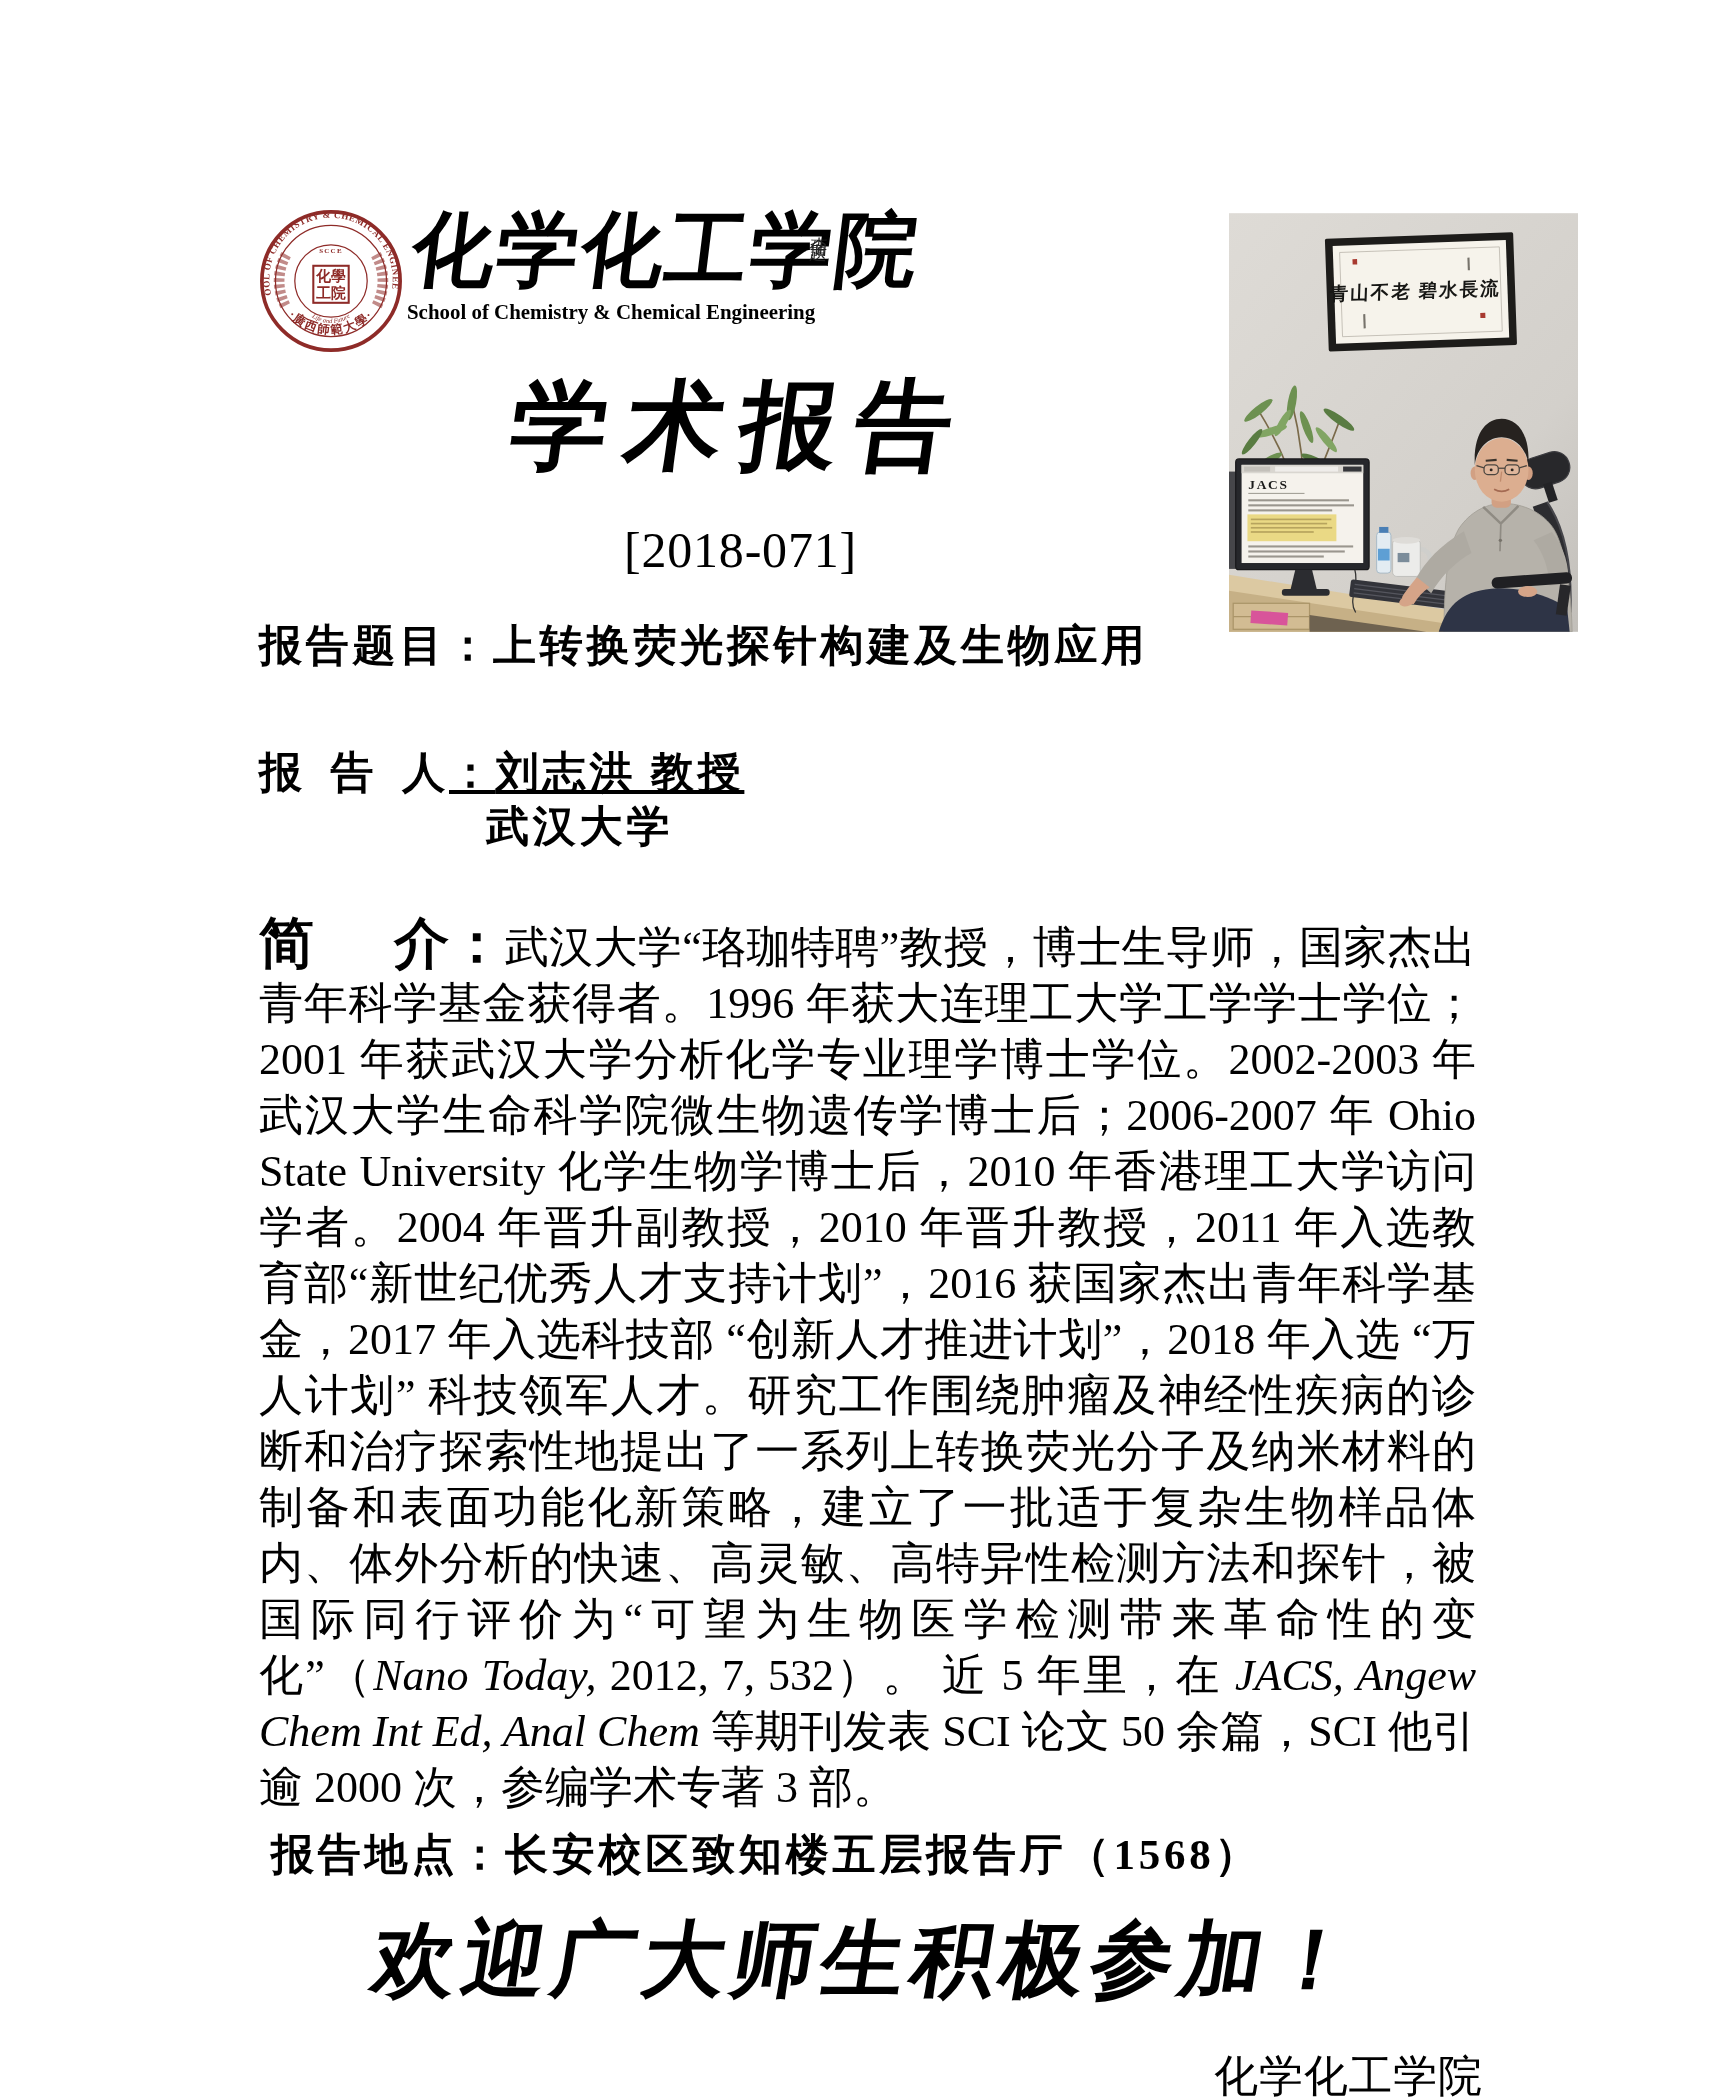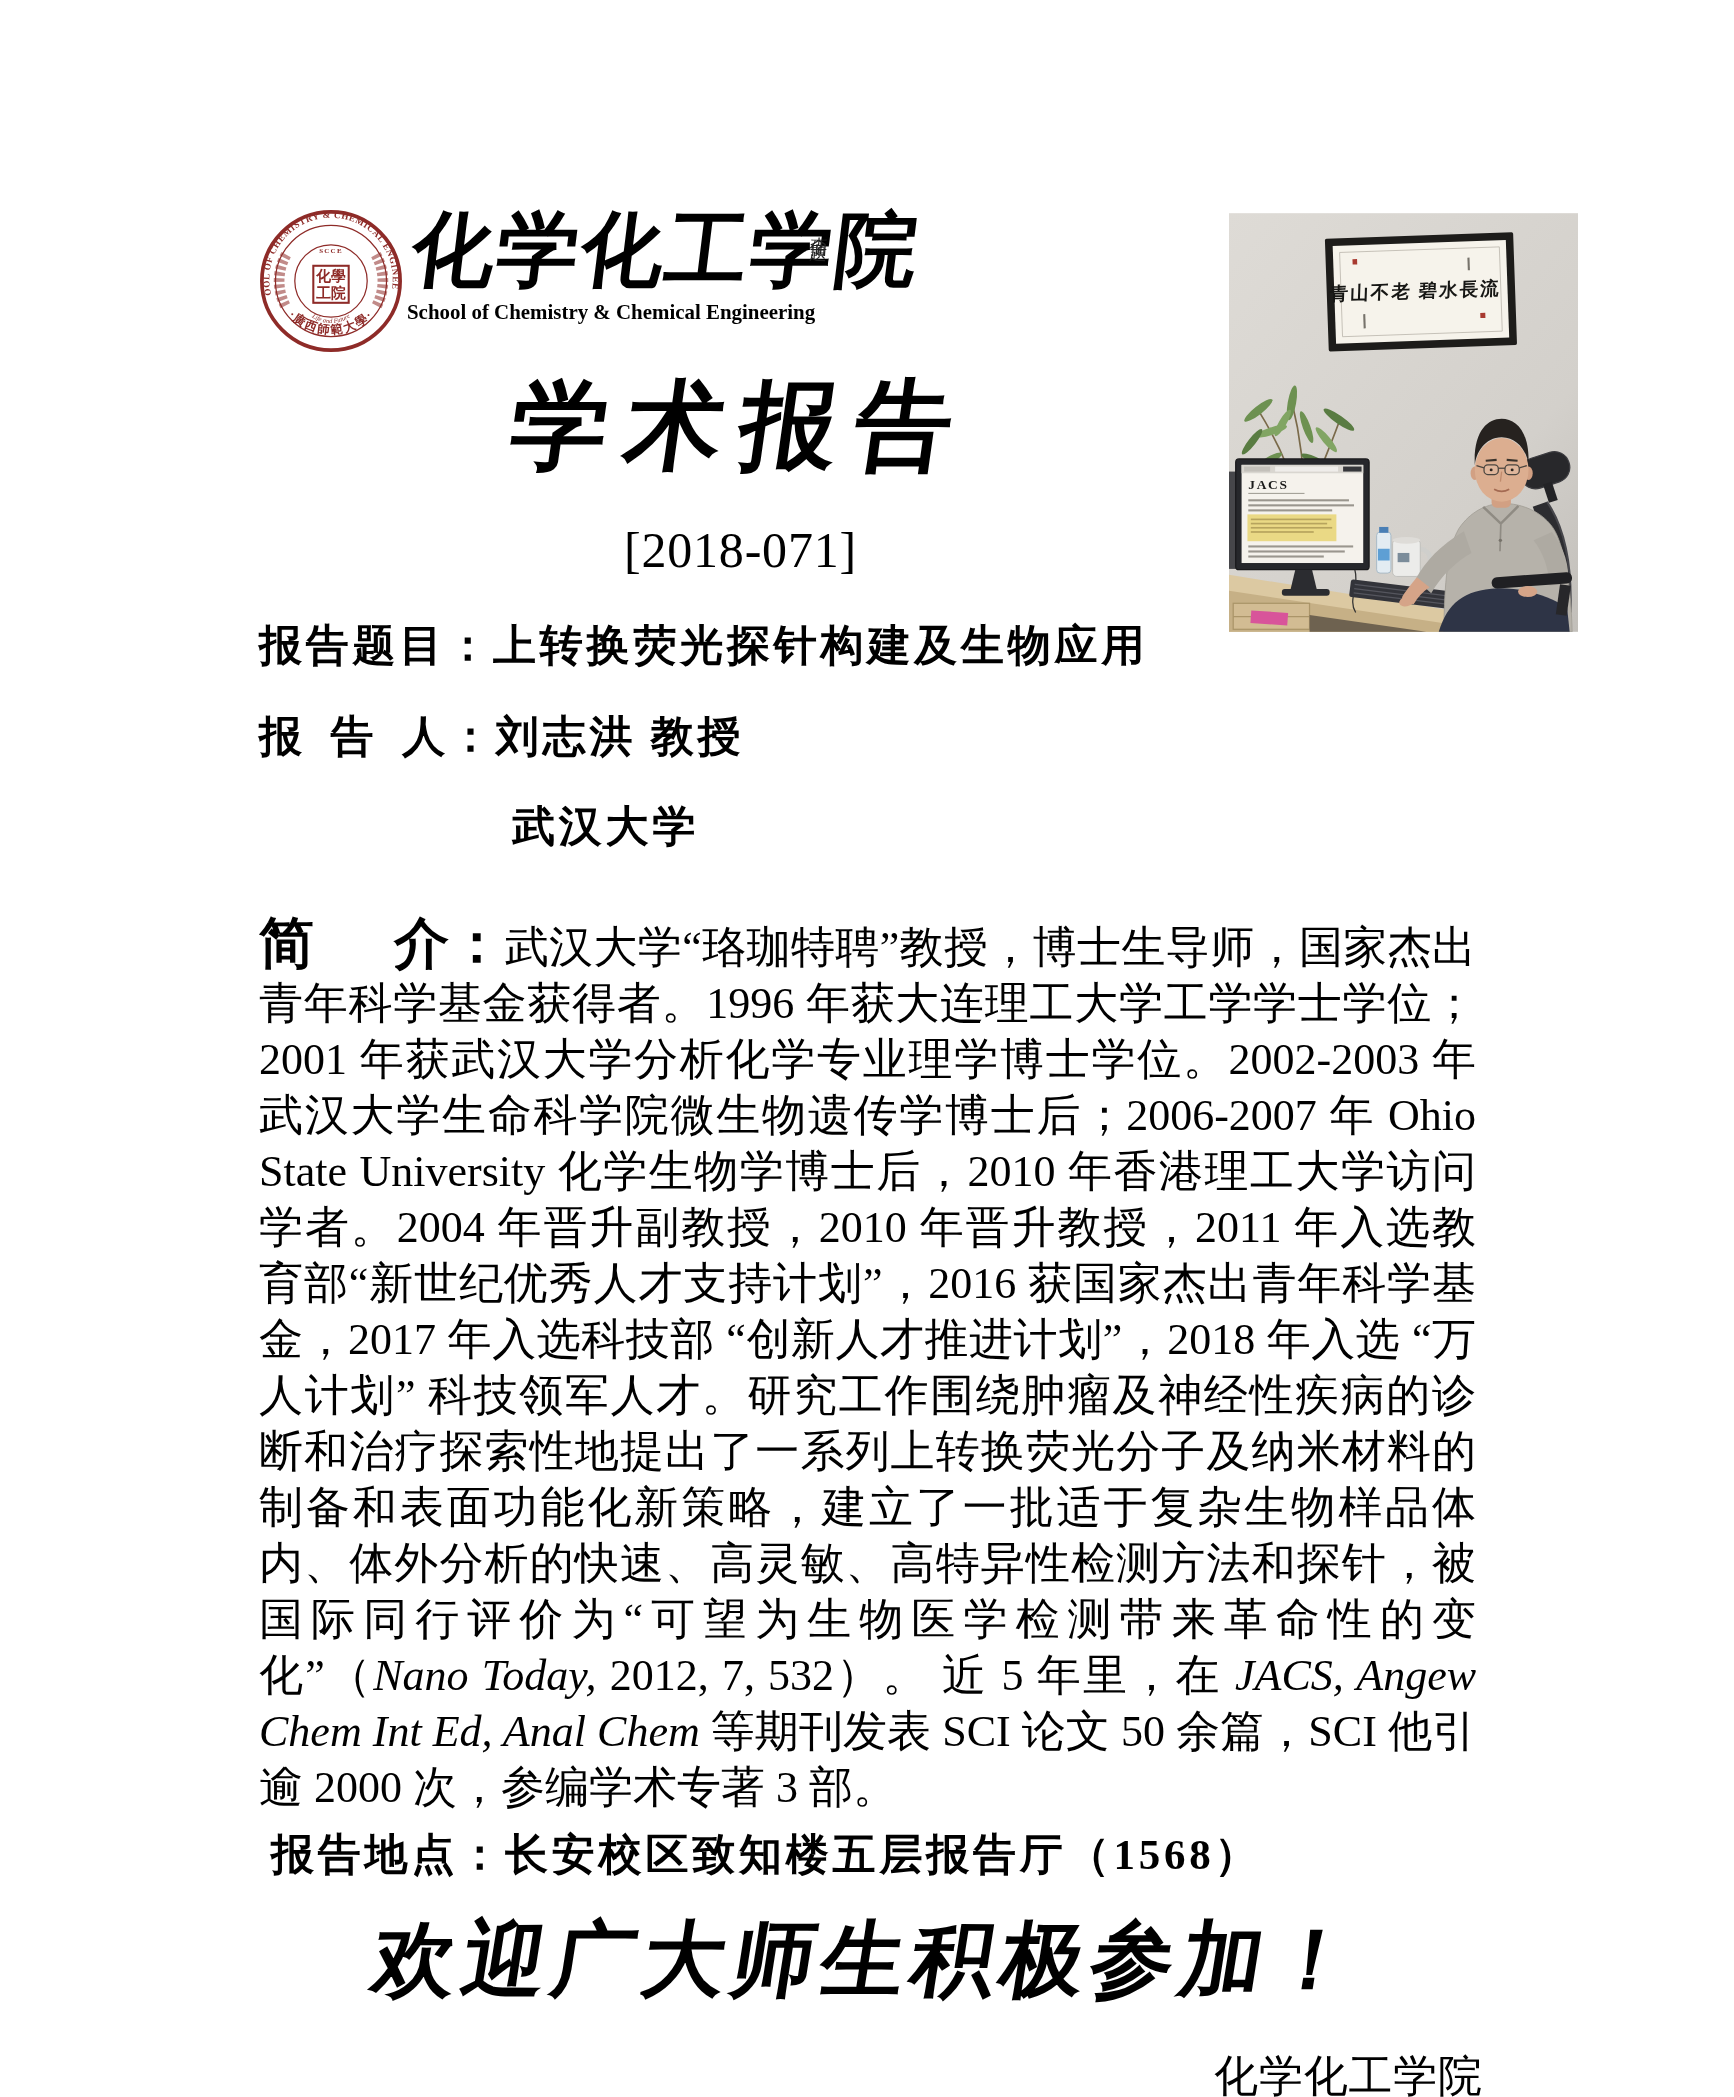--- a/index.html
+++ b/index.html
@@ -37,22 +37,22 @@
   .serial-number{
     position:absolute;left:260px;top:521px;width:961px;
     text-align:center;font-size:50px;letter-spacing:0.8px;white-space:nowrap;
   }
   
   .photo{position:absolute;left:1229px;top:213px;width:349px;height:419px;}
   .photo svg{width:100%;height:100%;display:block;}
   
   .row{position:absolute;left:259px;white-space:nowrap;font-weight:bold;font-size:43px;letter-spacing:3.8px;}
   .row-topic{top:617px;}
-  .row-speaker{top:708px;}
-  .row-affil{top:798px;left:512px;}
+  .row-speaker{top:744px;text-decoration:underline;}
+  .row-affil{top:798px;left:486px;}
   .row-time{top:1727px;}
   .row-venue{top:1826px;margin-left:12px;}
   .jl{display:inline-block;width:190px;text-align:justify;text-align-last:justify;vertical-align:baseline;}
   
   .bio{
     position:absolute;left:259px;top:872px;width:1217px;
     font-size:44px;line-height:56px;text-align:justify;text-justify:inter-ideograph;
   }
   .bio-label{display:inline-block;width:190px;font-size:55px;font-weight:bold;
     text-align:justify;text-align-last:justify;line-height:0;vertical-align:baseline;}

